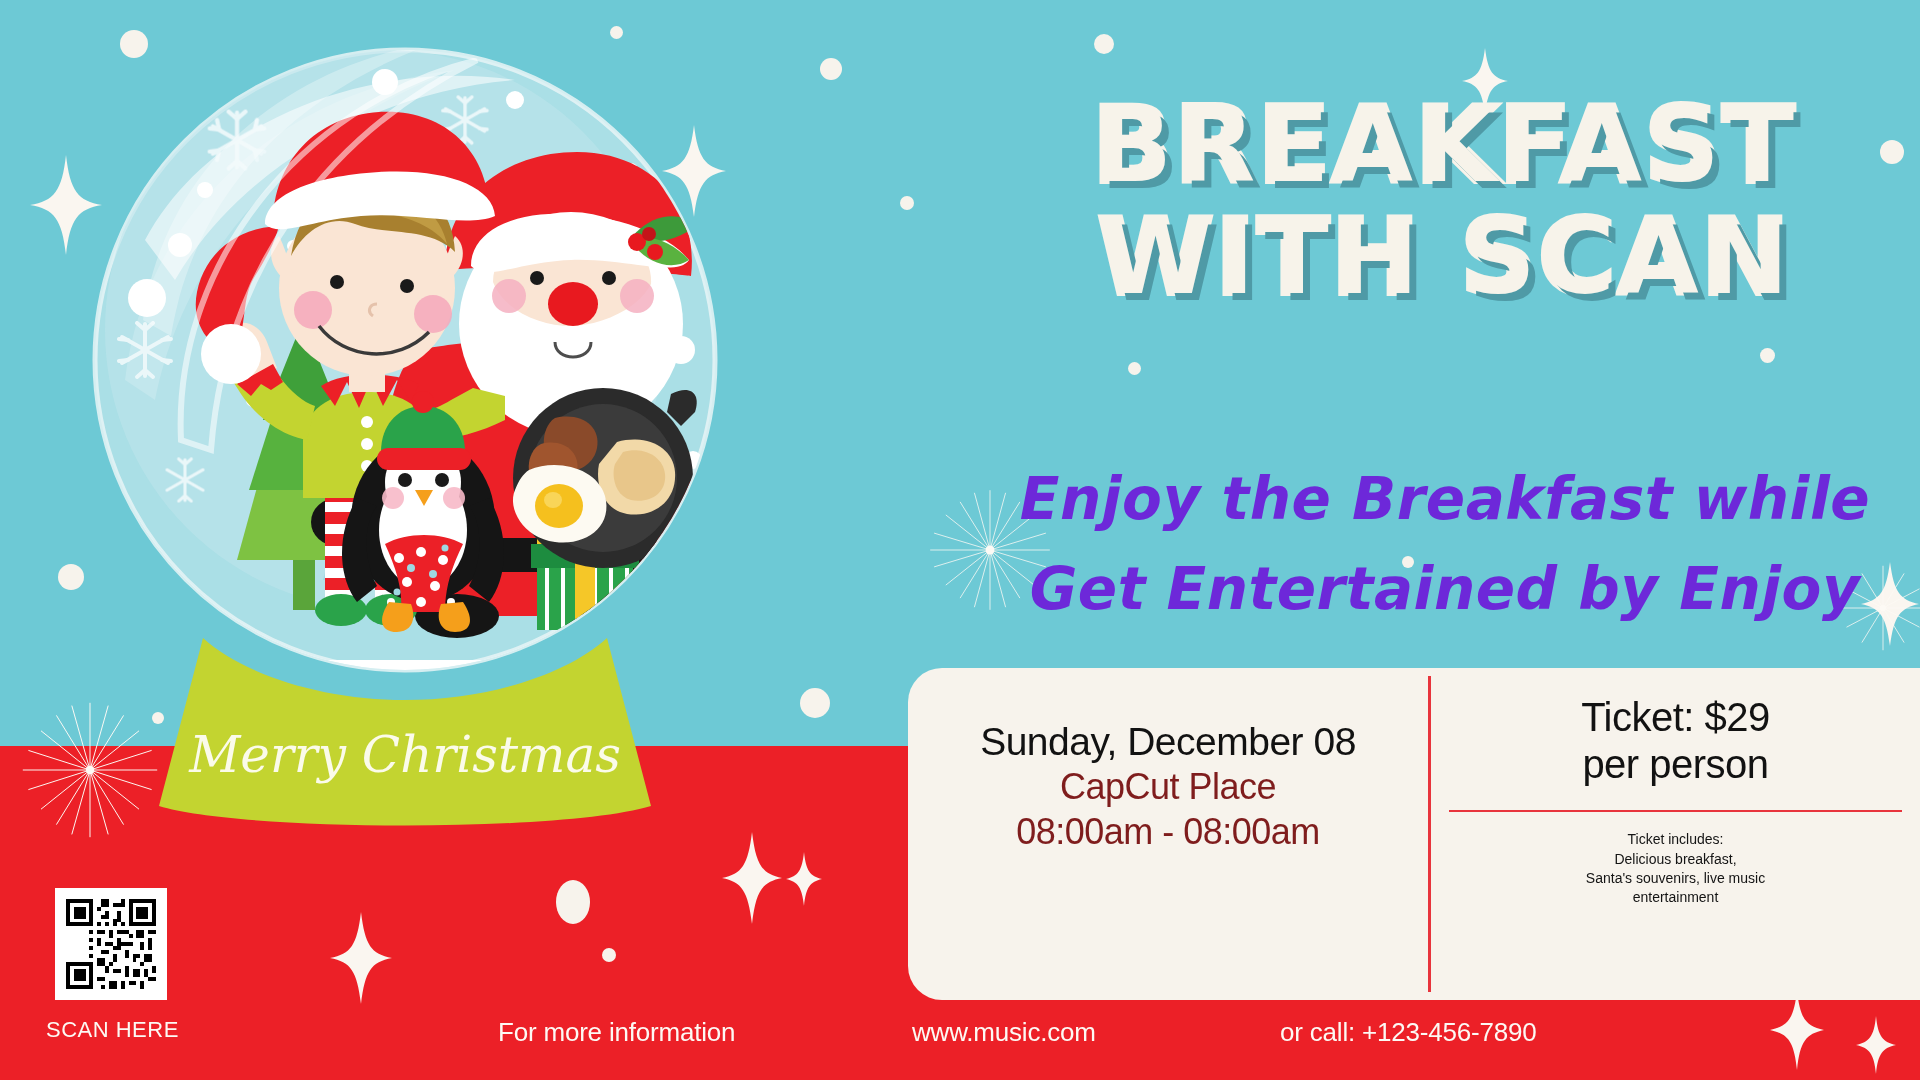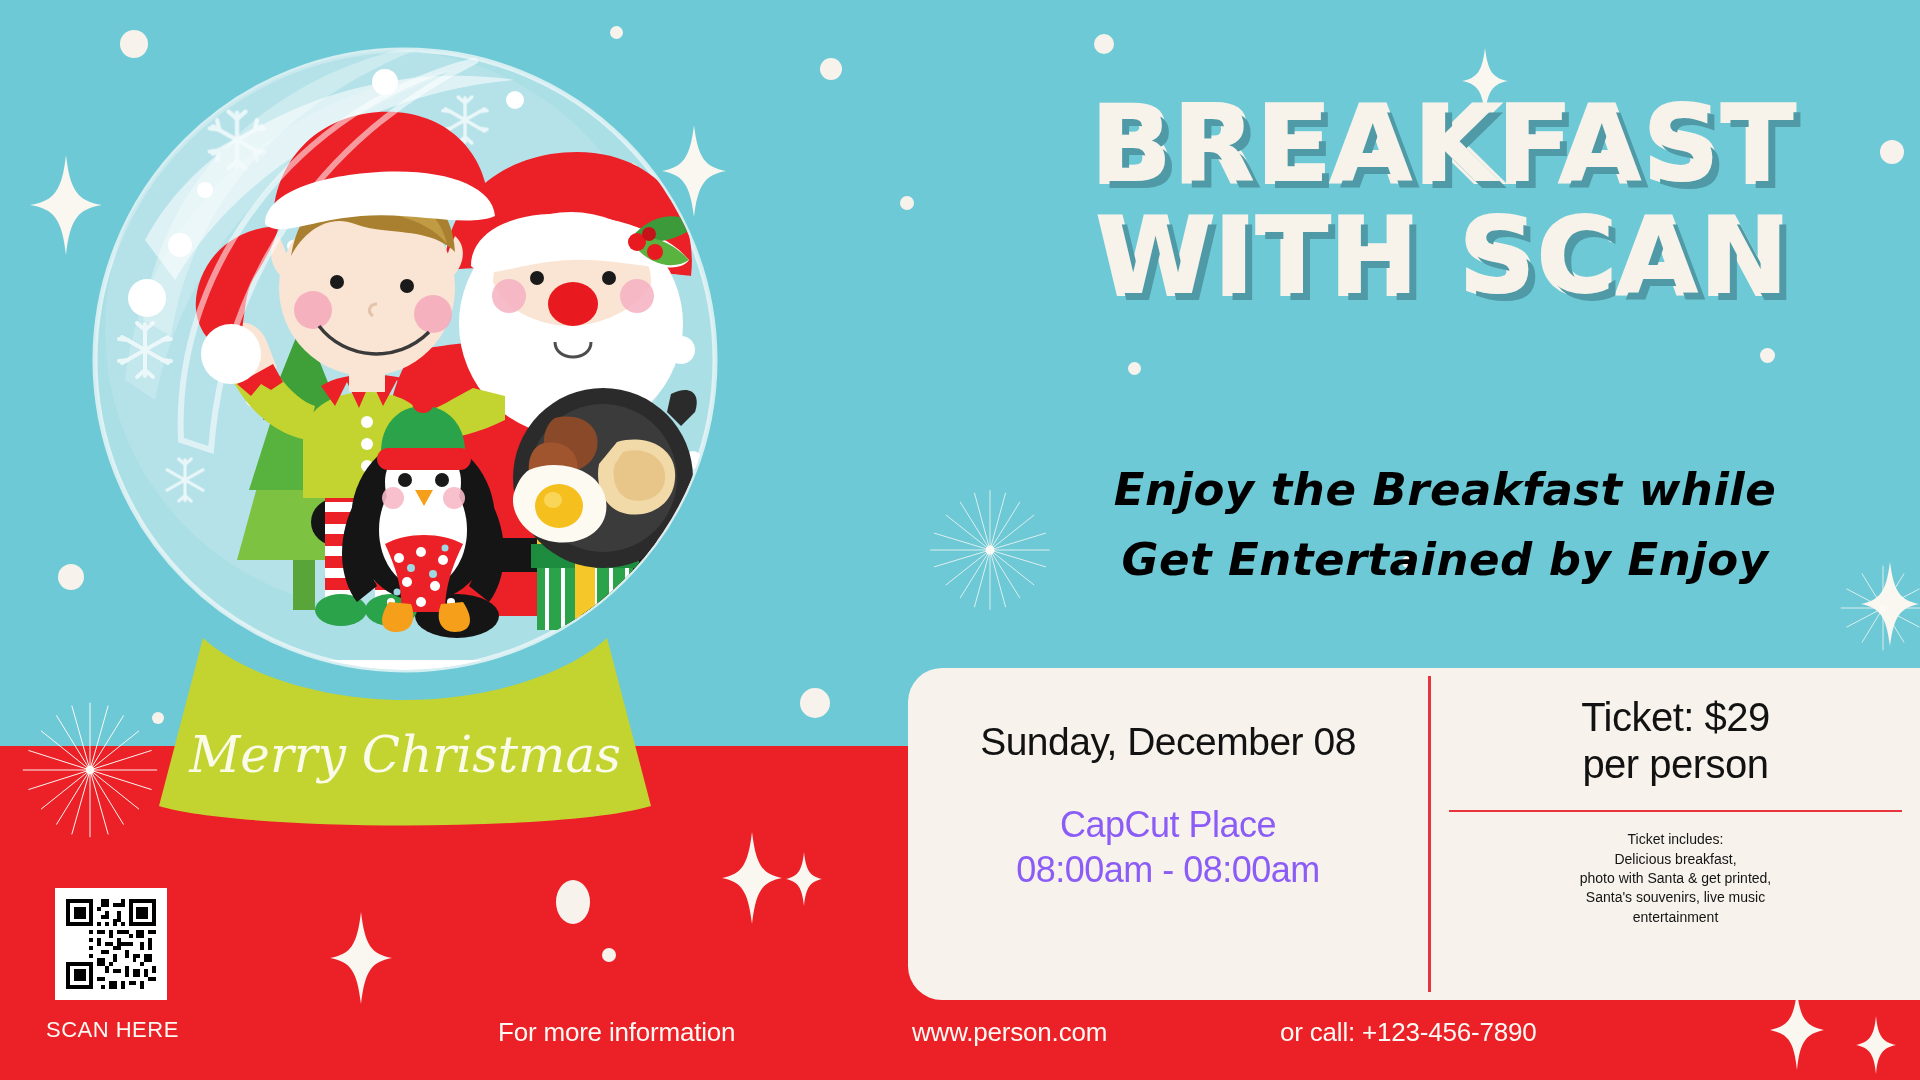--- a/index.html
+++ b/index.html
@@ -44,22 +44,22 @@
   #title-line-2 { margin-top:10px; }
 
   
   #subtitle-block {
     position:absolute; left:1000px; top:455px; width:890px; text-align:center;
   }
   .subtitle-line {
     font-family:"DejaVu Sans", sans-serif;
     font-style:italic;
     font-weight:700;
-    color:#000000;
-    font-size:45px;
+    color:#6d28d9;
+    font-size:58px;
     line-height:1.55;
     letter-spacing:0.5px;
   }
 
   
   #info-card {
     position:absolute; left:908px; top:668px; width:1012px; height:332px;
     background:#f7f3ec;
     border-top-left-radius:34px;
     border-bottom-left-radius:34px;
@@ -74,22 +74,22 @@
     flex:1; padding:26px 18px 0 18px;
     display:flex; flex-direction:column; align-items:center;
   }
   .event-date {
     font-family:"Liberation Sans", sans-serif;
     font-size:39px; color:#121212; letter-spacing:-0.5px;
     margin-top:18px;
   }
   .event-venue {
     font-family:"Liberation Sans", sans-serif;
-    font-size:36px; color:#8b5cf6; letter-spacing:-0.5px;
-    margin-top:38px; text-align:center; line-height:1.25;
+    font-size:36px; color:#7f1d1d; letter-spacing:-0.5px;
+    text-align:center; line-height:1.25;
   }
   .ticket-price {
     font-family:"Liberation Sans", sans-serif;
     font-size:40px; color:#121212; text-align:center;
     line-height:1.18; letter-spacing:-0.5px;
   }
   .price-rule { width:100%; height:2px; background:#e8343c; margin:22px 0 18px 0; }
   .includes {
     font-family:"Liberation Sans", sans-serif;
     font-size:14px; color:#141414; text-align:center; line-height:1.38;
@@ -608,21 +608,20 @@
 
     <div id="card-right">
       <div class="ticket-price">
         <div>Ticket: $29</div>
         <div>per person</div>
       </div>
       <div class="price-rule"></div>
       <div class="includes">
         <div>Ticket includes:</div>
         <div>Delicious breakfast,</div>
-        <div>photo with Santa &amp; get printed,</div>
         <div>Santa's souvenirs, live music</div>
         <div>entertainment</div>
       </div>
     </div>
   </div>
 
   <div id="qr-wrap">
     <svg width="98" height="98" viewBox="0 0 25 25" shape-rendering="crispEdges">
       <rect width="25" height="25" fill="#ffffff"></rect>
       <g fill="#000000">
@@ -697,16 +696,16 @@
         <rect x="12" y="17" width="1" height="1"></rect>
           <rect x="15" y="12" width="1" height="1"></rect>
         <rect x="17" y="10" width="1" height="1"></rect>
           <rect x="13" y="13" width="1" height="1"></rect>
       </g>
     </svg>
   </div>
   <div id="scan-here">SCAN HERE</div>
 
   <div class="footer-text" id="footer-info">For more information</div>
-  <div class="footer-text" id="footer-web">www.person.com</div>
+  <div class="footer-text" id="footer-web">www.music.com</div>
   <div class="footer-text" id="footer-call">or call: +123-456-7890</div>
 
 </div>
 
 </body></html>

